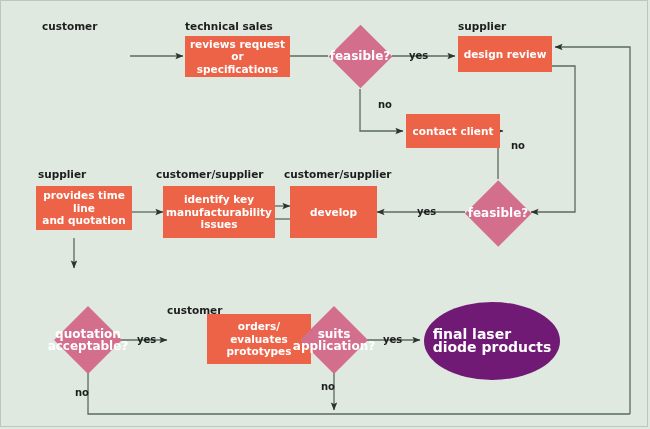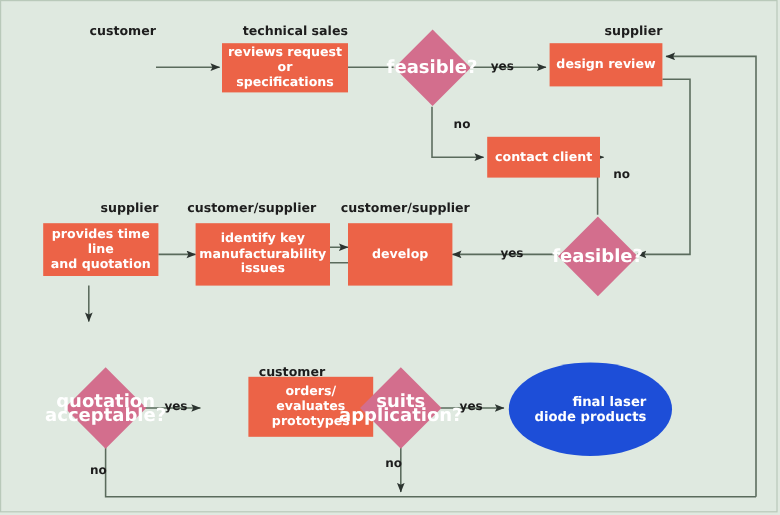--- a/index.html
+++ b/index.html
@@ -37,37 +37,37 @@
   .dec-wrap{position:absolute;}
   .dec-shape{
     position:absolute;left:0;top:0;
     background:#d36e8d;
     transform:rotate(45deg);
   }
   .dec-label{
     position:absolute;left:0;top:0;
     display:flex;align-items:center;justify-content:center;
     text-align:center;color:#ffffff;font-weight:bold;
-    font-size:15px;line-height:12px;
+    font-size:12px;line-height:12px;
     width:100%;height:100%;
   }
   .term{
-    background:#1d4ed8;
+    background:#701a75;
     border-radius:50%;
     display:flex;align-items:center;justify-content:center;
-    text-align:right;color:#ffffff;font-weight:bold;
-    font-size:11px;line-height:13.5px;
+    text-align:left;color:#ffffff;font-weight:bold;
+    font-size:14px;line-height:13.5px;
   }
   .role{
     position:absolute;
     color:#1d1d1d;
     font-weight:bold;
     font-size:10.5px;
     white-space:nowrap;
-    text-align:right;
+    text-align:left;
   }
   .edge-label{
     position:absolute;
     color:#1d1d1d;
     font-weight:bold;
     font-size:10px;
     white-space:nowrap;
   }
 </style>
 </head>

